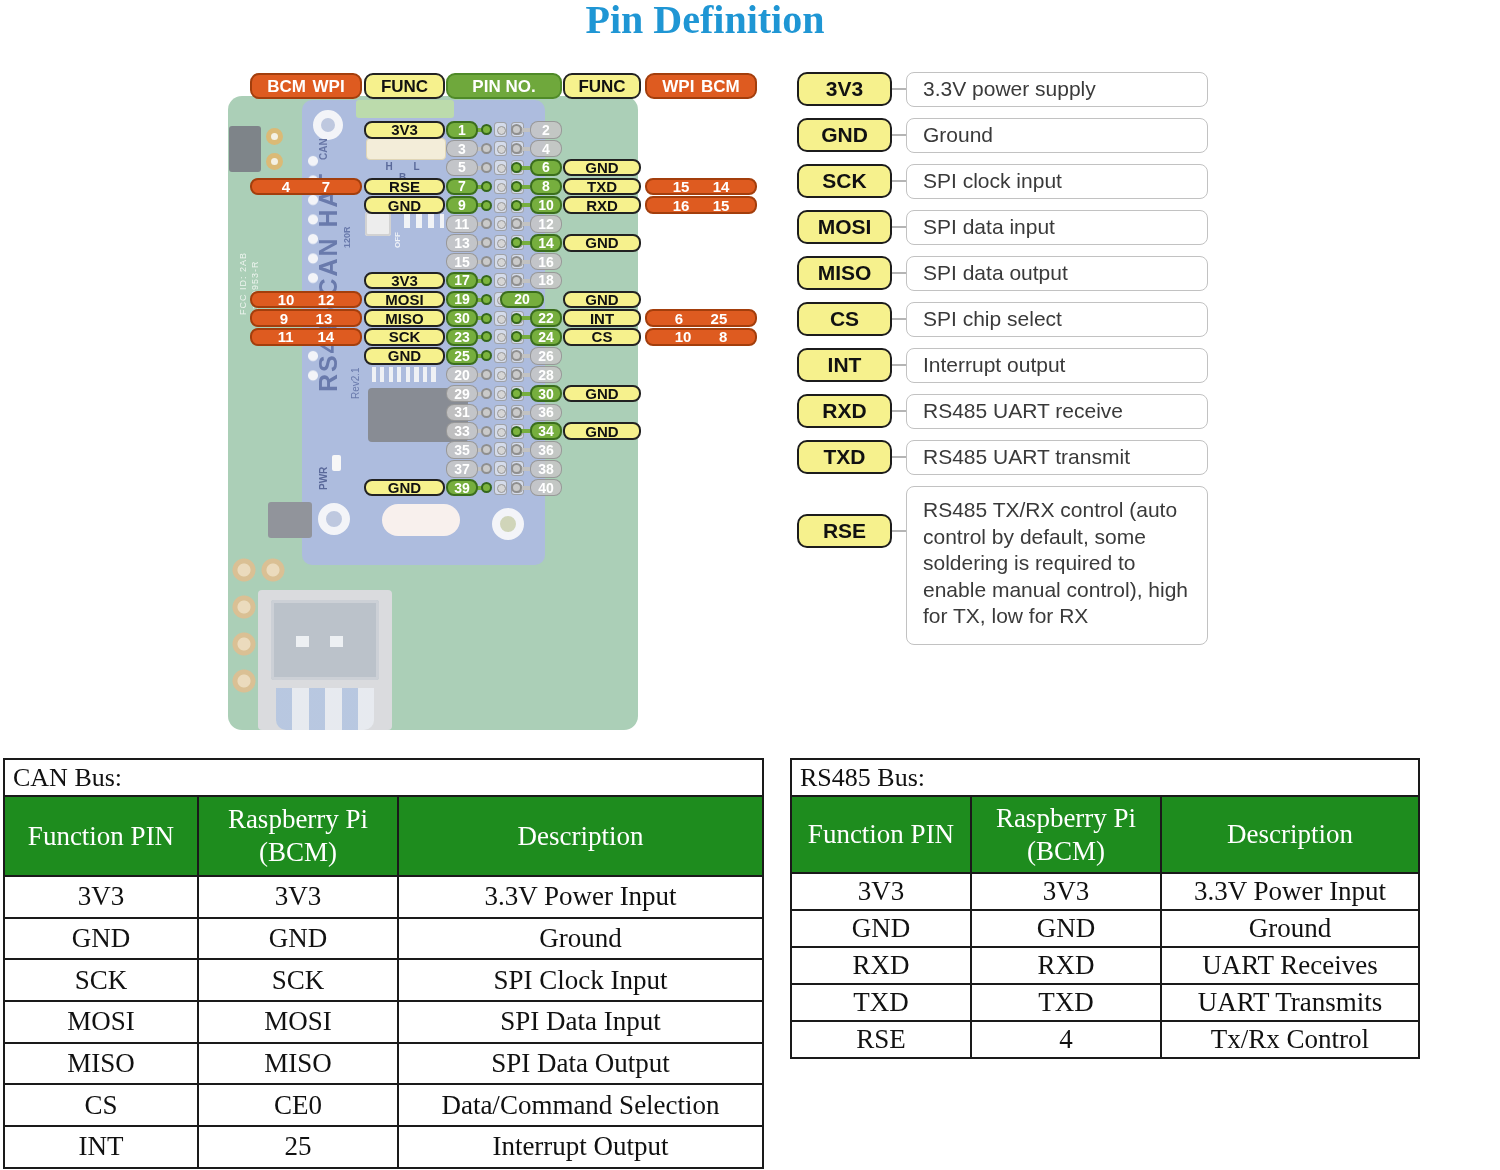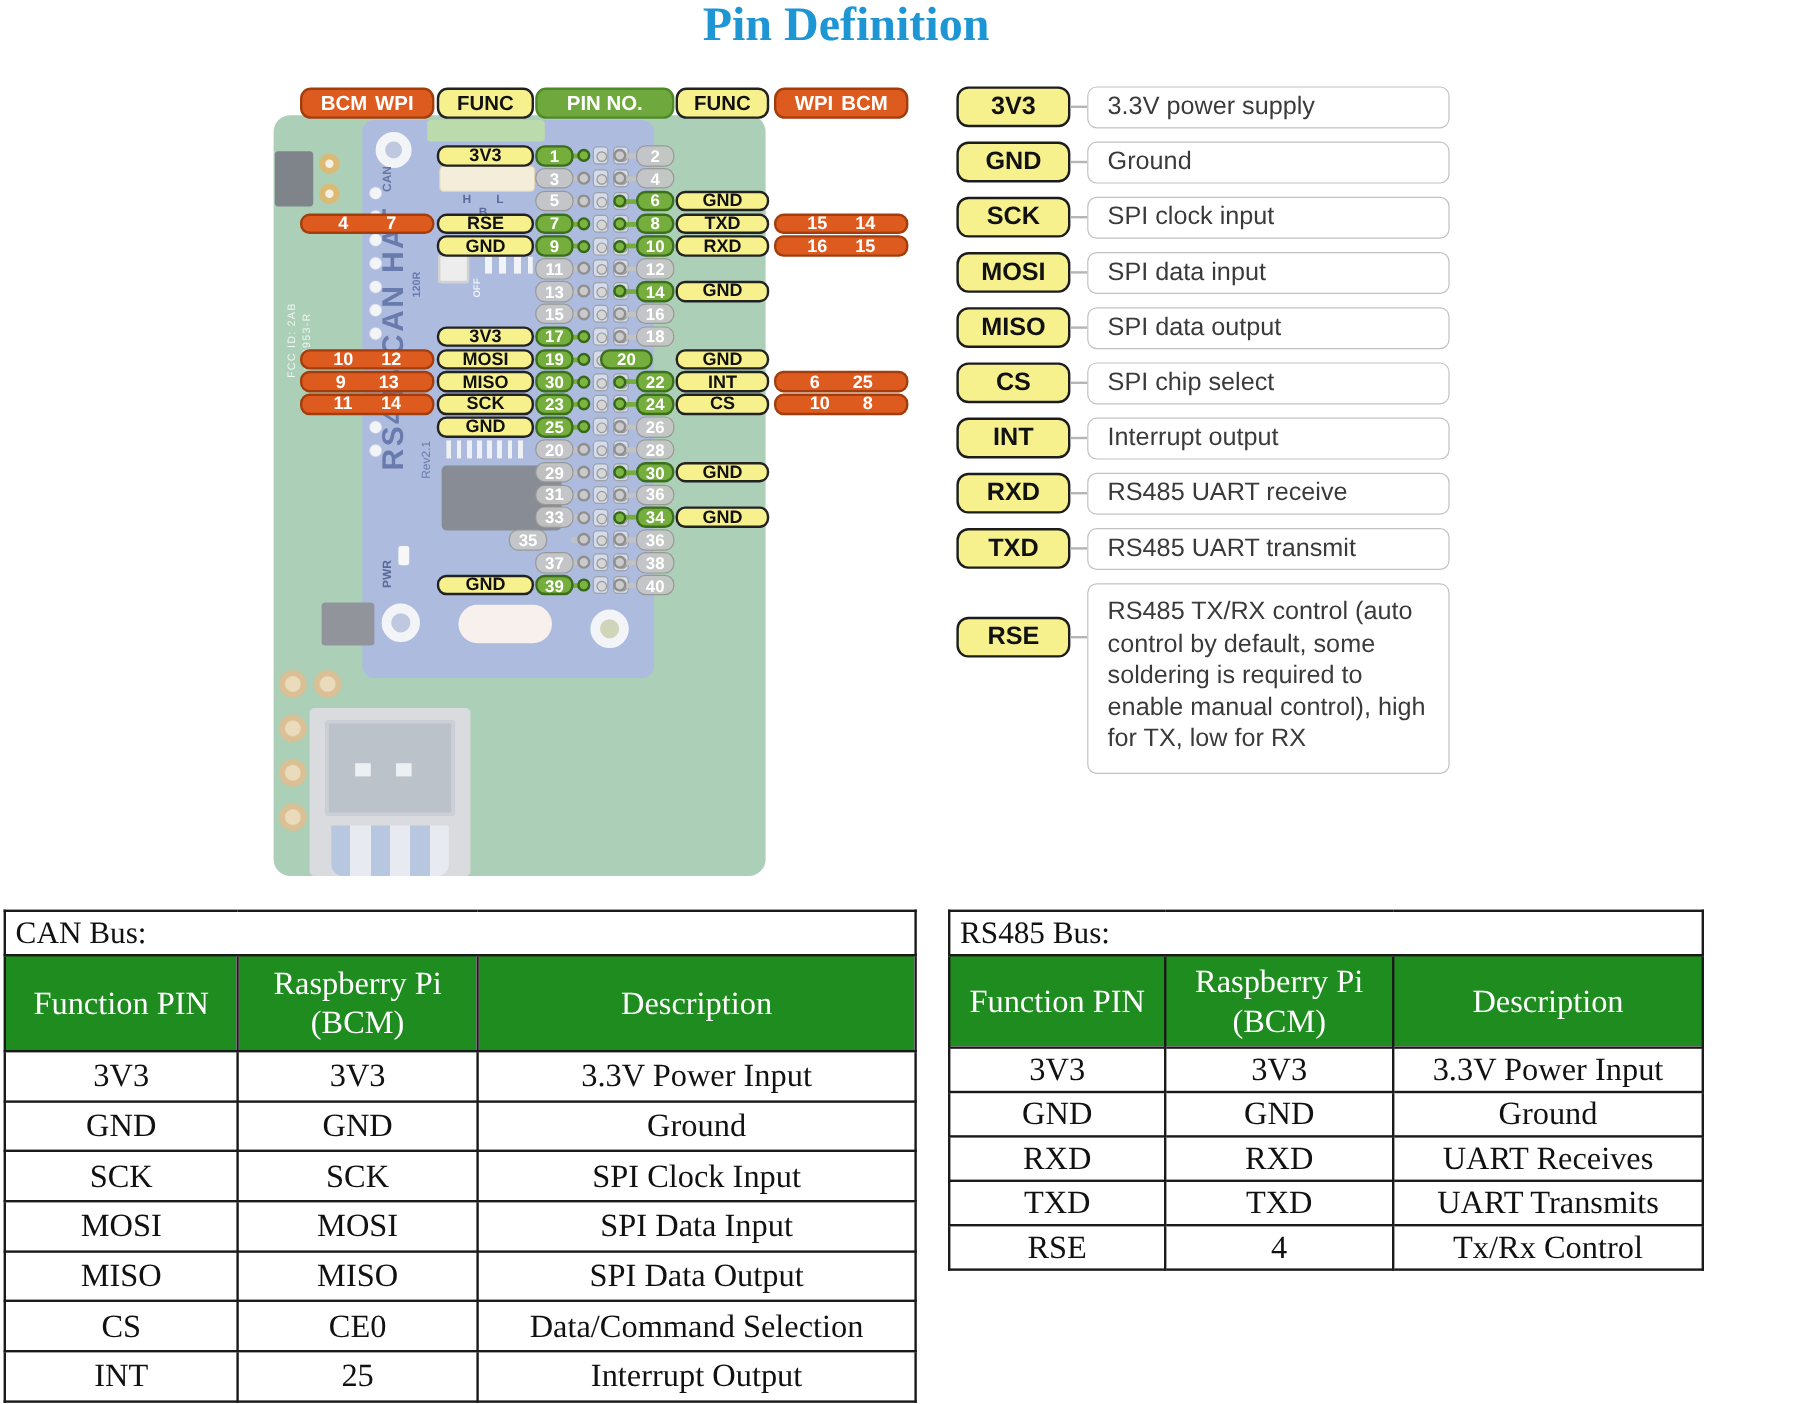--- a/index.html
+++ b/index.html
@@ -353,21 +353,21 @@
         <div class="dot off" style="left: 480.5px; top: 425.64px;"></div>
         <div class="pb gray" style="left: 446px; top: 422.44px; width: 32px;">33</div>
         <div class="stem on" style="left: 520px; top: 429.44px; width: 10px;"></div>
         <div class="dot on" style="left: 510.5px; top: 425.64px;"></div>
         <div class="pb green" style="left: 530px; top: 422.44px; width: 32px;">34</div>
         <div class="pb yellow" style="left: 563px; top: 422.44px; width: 78px;">GND</div>
         <div class="pad" style="left: 493.5px; top: 442.48px;"></div>
         <div class="pad" style="left: 510.5px; top: 442.48px;"></div>
         <div class="stem off" style="left: 476px; top: 448.28px; width: 8px;"></div>
         <div class="dot off" style="left: 480.5px; top: 444.48px;"></div>
-        <div class="pb gray" style="left: 424px; top: 441.28px; width: 32px;">35</div>
+        <div class="pb gray" style="left: 446px; top: 441.28px; width: 32px;">35</div>
         <div class="stem off" style="left: 520px; top: 448.28px; width: 10px;"></div>
         <div class="dot off" style="left: 510.5px; top: 444.48px;"></div>
         <div class="pb gray" style="left: 530px; top: 441.28px; width: 32px;">36</div>
         <div class="pad" style="left: 493.5px; top: 461.32px;"></div>
         <div class="pad" style="left: 510.5px; top: 461.32px;"></div>
         <div class="stem off" style="left: 476px; top: 467.12px; width: 8px;"></div>
         <div class="dot off" style="left: 480.5px; top: 463.32px;"></div>
         <div class="pb gray" style="left: 446px; top: 460.12px; width: 32px;">37</div>
         <div class="stem off" style="left: 520px; top: 467.12px; width: 10px;"></div>
         <div class="dot off" style="left: 510.5px; top: 463.32px;"></div>

